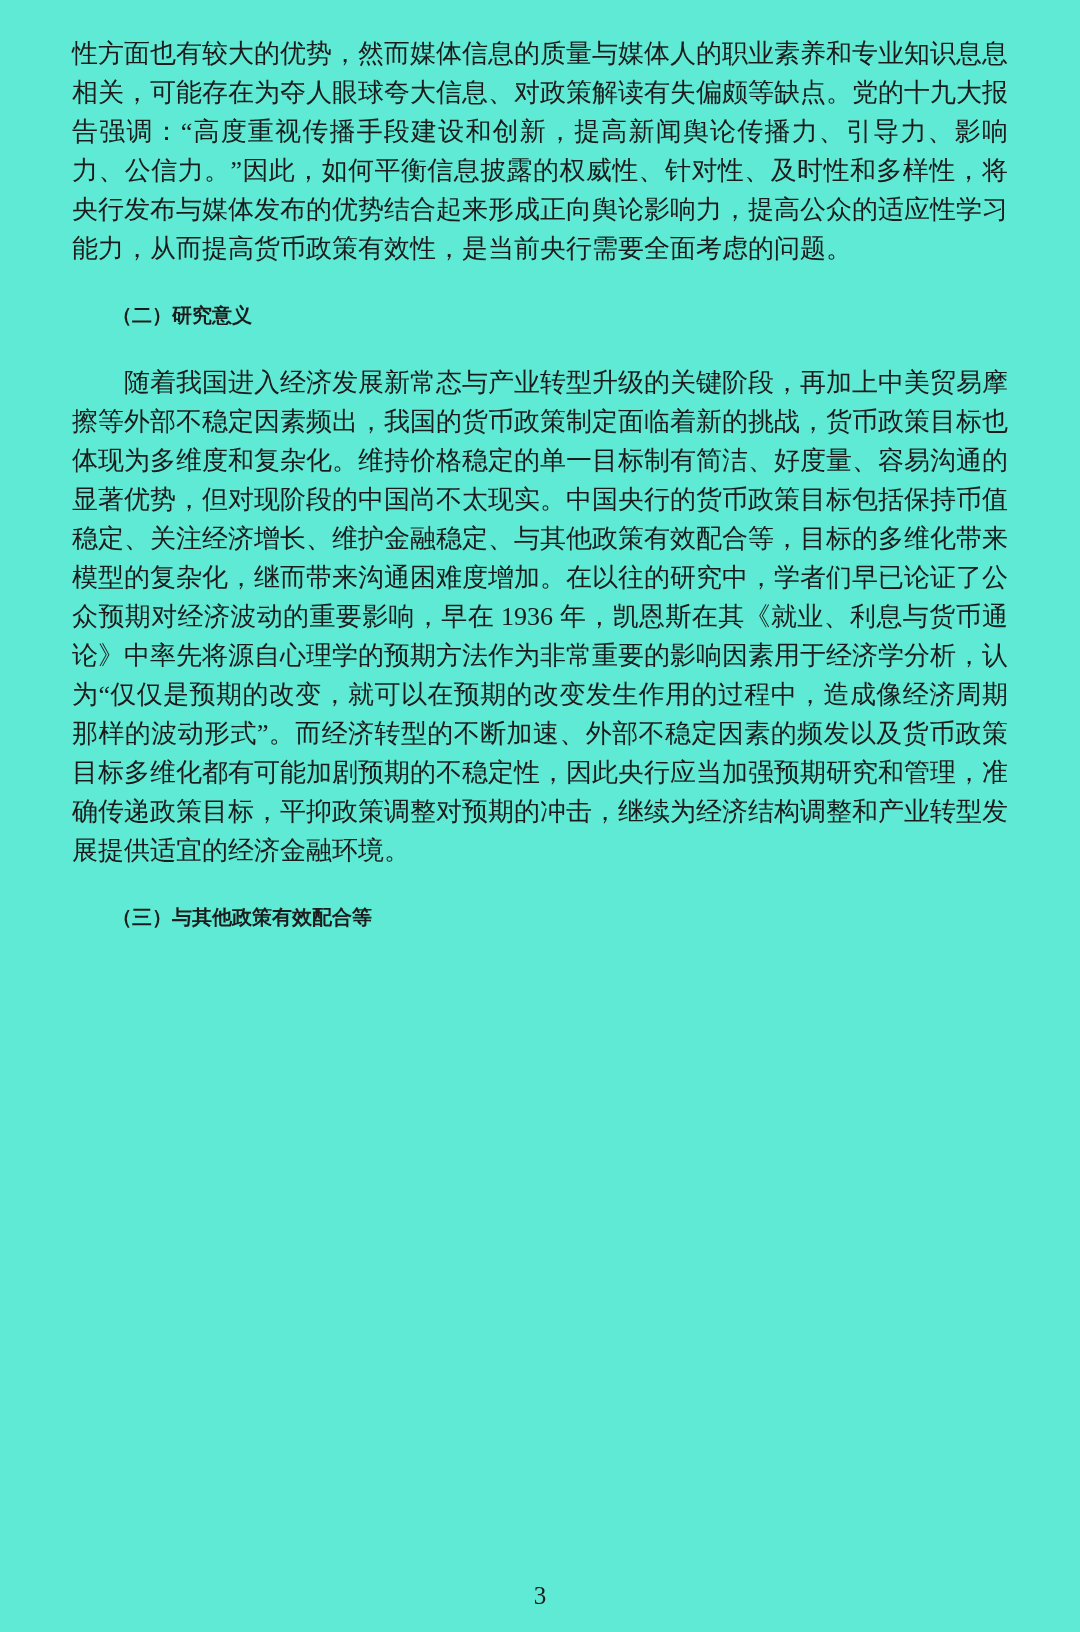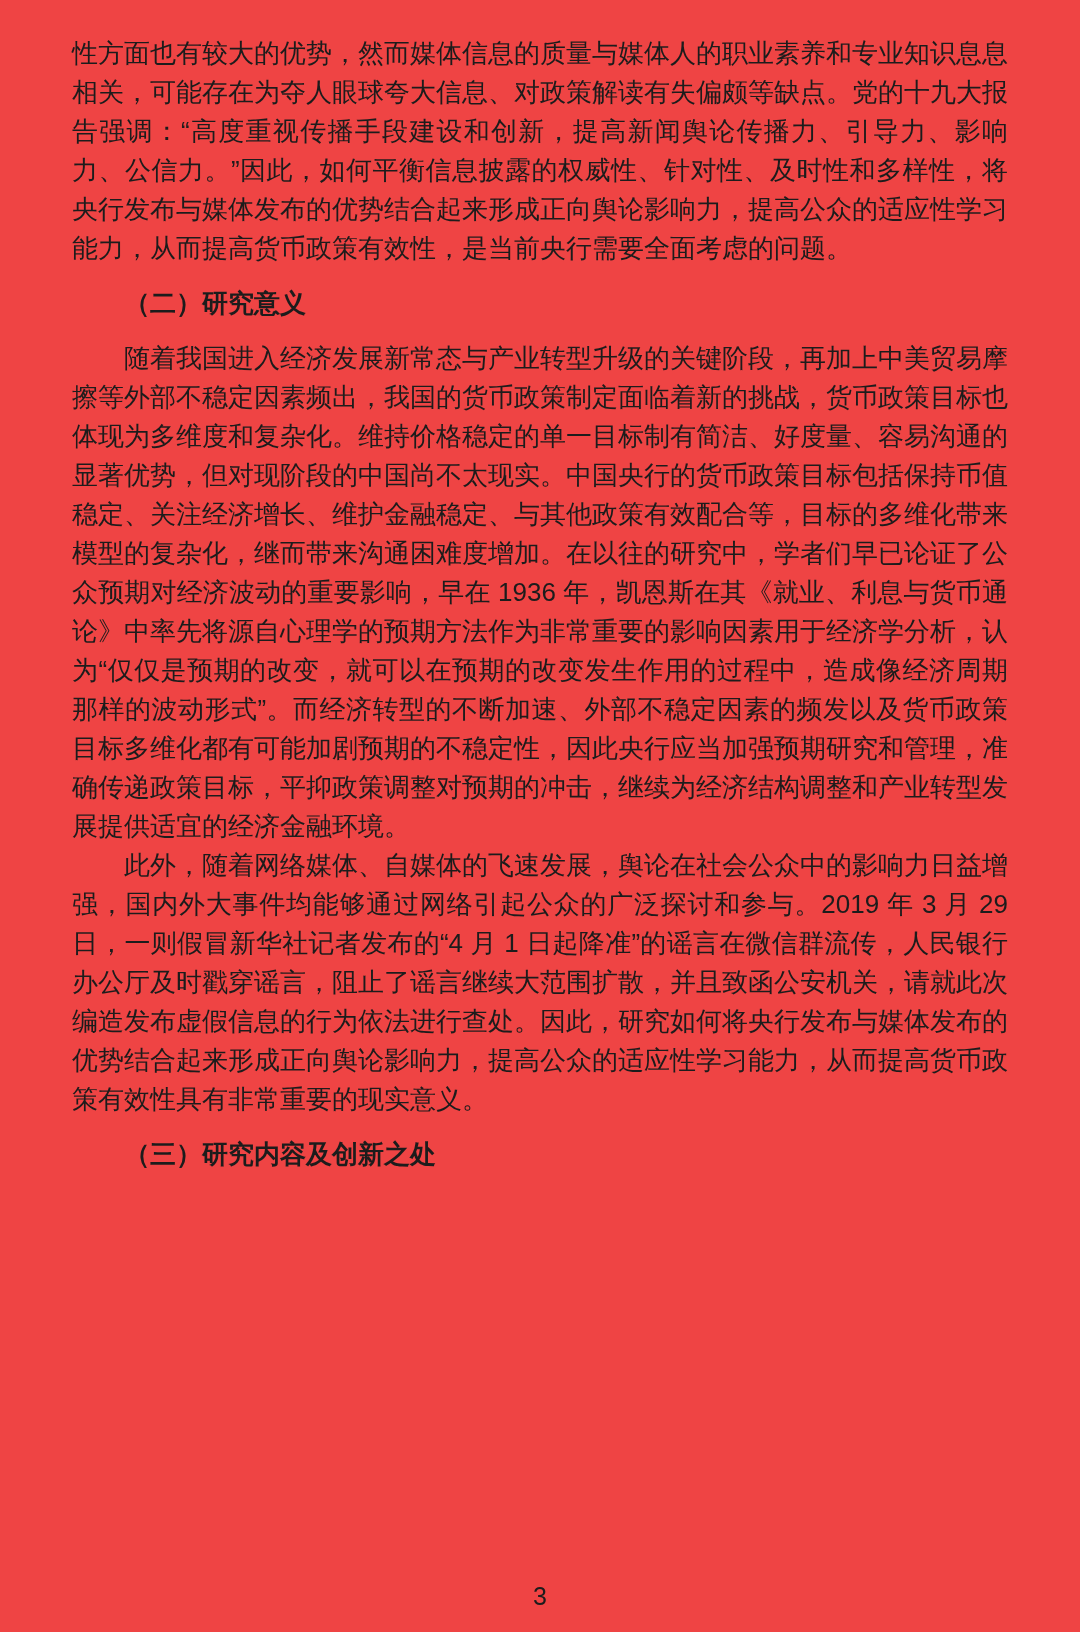--- a/index.html
+++ b/index.html
@@ -5,23 +5,23 @@
   html, body {
     margin: 0;
     padding: 0;
     background: #e8e8e8;
   }
   .page {
     position: relative;
     width: 1080px;
     height: 1632px;
     margin: 0 auto;
-    background: #ef4444;
+    background: #5eead4;
     color: #1c1c1c;
-    font-family: Liberation Sans, sans-serif;
+    font-family: Liberation Serif, serif;
     overflow: hidden;
     box-sizing: border-box;
   }
   .content {
     position: absolute;
     top: 34px;
     left: 72px;
     right: 72px;
   }
   .body-paragraph {
@@ -31,22 +31,22 @@
     text-align: justify;
     text-justify: inter-ideograph;
     text-indent: 2em;
     word-break: normal;
     overflow-wrap: break-word;
   }
   .body-paragraph.no-indent {
     text-indent: 0;
   }
   .section-heading {
-    margin: 16px 0;
-    font-size: 26px;
+    margin: 28px 0;
+    font-size: 20px;
     line-height: 39px;
     font-weight: bold;
     text-indent: 2em;
   }
   .page-number {
     position: absolute;
     top: 1582px;
     left: 0;
     width: 100%;
     text-align: center;
@@ -56,17 +56,16 @@
   }
 </style>
 </head>
 <body>
 
 <div class="page">
   <div class="content">
     <p class="body-paragraph no-indent">性方面也有较大的优势，然而媒体信息的质量与媒体人的职业素养和专业知识息息相关，可能存在为夺人眼球夸大信息、对政策解读有失偏颇等缺点。党的十九大报告强调：“高度重视传播手段建设和创新，提高新闻舆论传播力、引导力、影响力、公信力。”因此，如何平衡信息披露的权威性、针对性、及时性和多样性，将央行发布与媒体发布的优势结合起来形成正向舆论影响力，提高公众的适应性学习能力，从而提高货币政策有效性，是当前央行需要全面考虑的问题。</p>
     <h3 class="section-heading">（二）研究意义</h3>
     <p class="body-paragraph">随着我国进入经济发展新常态与产业转型升级的关键阶段，再加上中美贸易摩擦等外部不稳定因素频出，我国的货币政策制定面临着新的挑战，货币政策目标也体现为多维度和复杂化。维持价格稳定的单一目标制有简洁、好度量、容易沟通的显著优势，但对现阶段的中国尚不太现实。中国央行的货币政策目标包括保持币值稳定、关注经济增长、维护金融稳定、与其他政策有效配合等，目标的多维化带来模型的复杂化，继而带来沟通困难度增加。在以往的研究中，学者们早已论证了公众预期对经济波动的重要影响，早在 1936 年，凯恩斯在其《就业、利息与货币通论》中率先将源自心理学的预期方法作为非常重要的影响因素用于经济学分析，认为“仅仅是预期的改变，就可以在预期的改变发生作用的过程中，造成像经济周期那样的波动形式”。而经济转型的不断加速、外部不稳定因素的频发以及货币政策目标多维化都有可能加剧预期的不稳定性，因此央行应当加强预期研究和管理，准确传递政策目标，平抑政策调整对预期的冲击，继续为经济结构调整和产业转型发展提供适宜的经济金融环境。</p>
-    <p class="body-paragraph">此外，随着网络媒体、自媒体的飞速发展，舆论在社会公众中的影响力日益增强，国内外大事件均能够通过网络引起公众的广泛探讨和参与。2019 年 3 月 29 日，一则假冒新华社记者发布的“4 月 1 日起降准”的谣言在微信群流传，人民银行办公厅及时戳穿谣言，阻止了谣言继续大范围扩散，并且致函公安机关，请就此次编造发布虚假信息的行为依法进行查处。因此，研究如何将央行发布与媒体发布的优势结合起来形成正向舆论影响力，提高公众的适应性学习能力，从而提高货币政策有效性具有非常重要的现实意义。</p>
-    <h3 class="section-heading">（三）研究内容及创新之处</h3>
+    <h3 class="section-heading">（三）与其他政策有效配合等</h3>
   </div>
   <div class="page-number">3</div>
 </div>
 
 </body></html>

